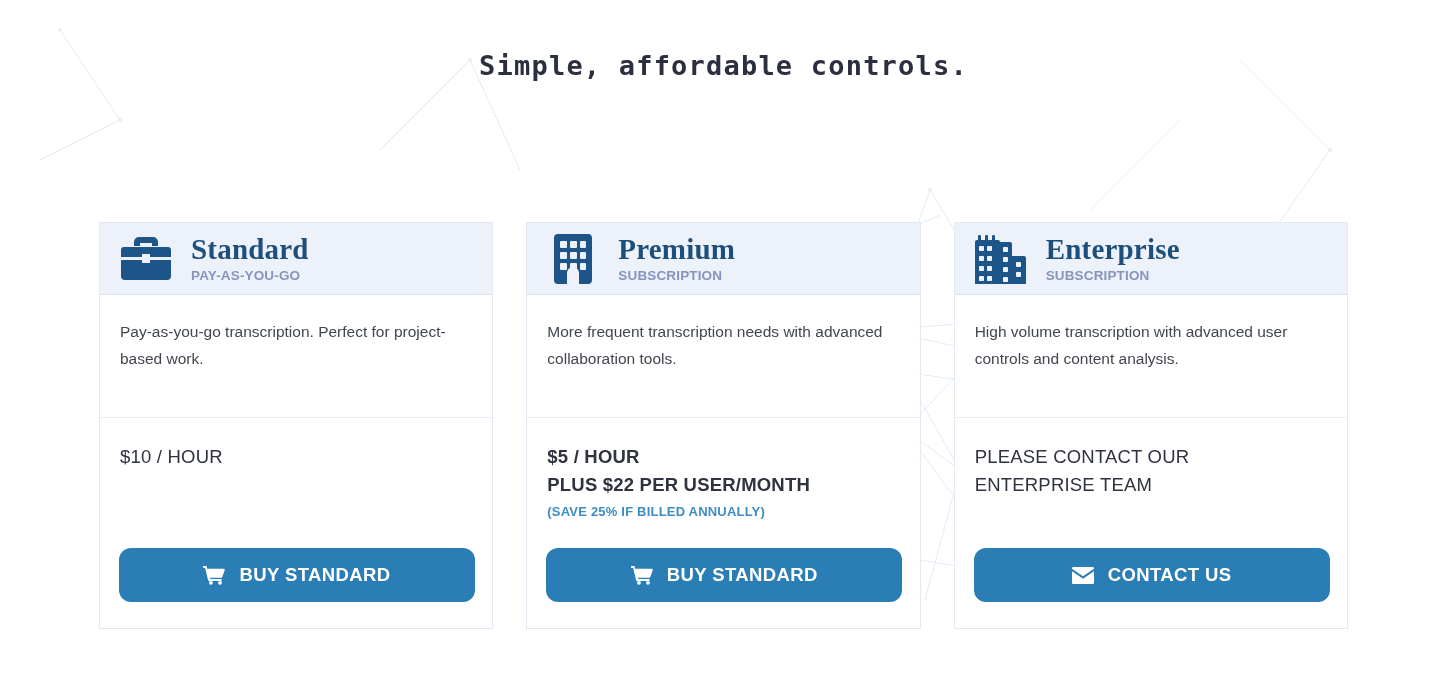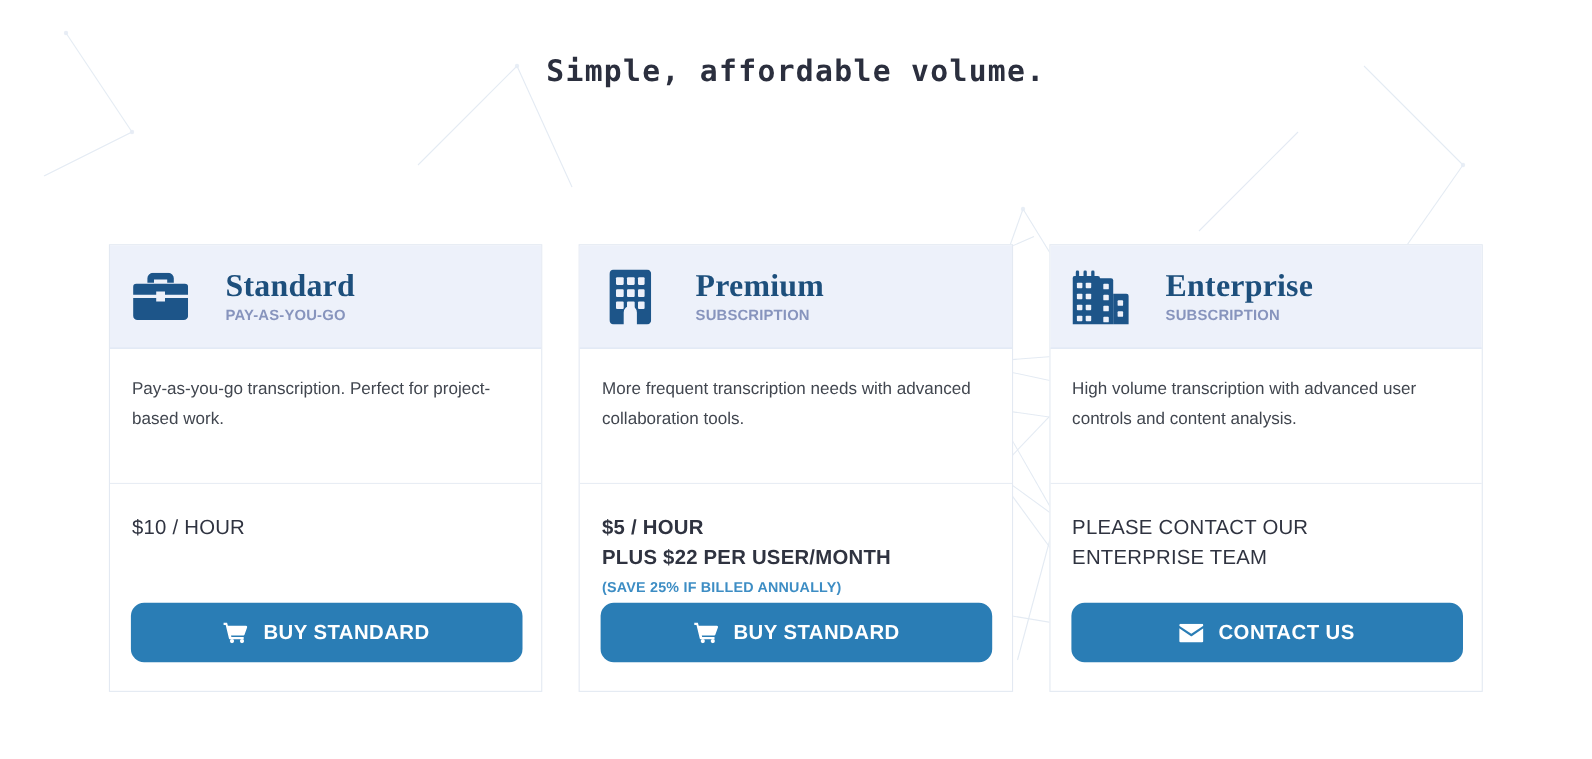--- a/index.html
+++ b/index.html
@@ -53,27 +53,27 @@
   .card {
     width: 395px;
     height: 407px;
     background: #ffffff;
     border: 1px solid #e3e9f2;
     display: flex;
     flex-direction: column;
   }
 
   .card-header {
-    height: 94px;
+    height: 72px;
     background: #edf1fa;
     border-bottom: 1px solid #dde5f2;
     display: flex;
     align-items: center;
     padding-left: 20px;
-    gap: 33px;
+    gap: 19px;
   }
 
   .card-icon {
     width: 52px;
     height: 52px;
     flex: 0 0 52px;
     display: flex;
     align-items: center;
     justify-content: center;
     color: #1d5589;
@@ -184,21 +184,21 @@
     <circle cx="880" cy="330" r="2"></circle>
     <circle cx="905" cy="430" r="2"></circle>
     <circle cx="960" cy="470" r="2"></circle>
     <circle cx="60" cy="30" r="2"></circle>
     <circle cx="120" cy="120" r="2"></circle>
     <circle cx="470" cy="60" r="2"></circle>
     <circle cx="1330" cy="150" r="2"></circle>
   </g>
 </svg>
 
-<h1 id="page-title">Simple, affordable volume.</h1>
+<h1 id="page-title">Simple, affordable controls.</h1>
 
 <div id="cards">
 
   <div class="card">
     <div class="card-header">
       <span class="card-icon">
         <svg width="50" height="44" viewBox="0 0 50 44" fill="currentColor" aria-hidden="true">
           <path d="M18 0h14a5 5 0 0 1 5 5v4h-6V6H19v3h-6V5a5 5 0 0 1 5-5z"></path>
           <path d="M3 10h44a3 3 0 0 1 3 3v7H29v-3h-8v3H0v-7a3 3 0 0 1 3-3z"></path>
           <path d="M0 23h21v3h8v-3h21v16a4 4 0 0 1-4 4H4a4 4 0 0 1-4-4V23z"></path>

